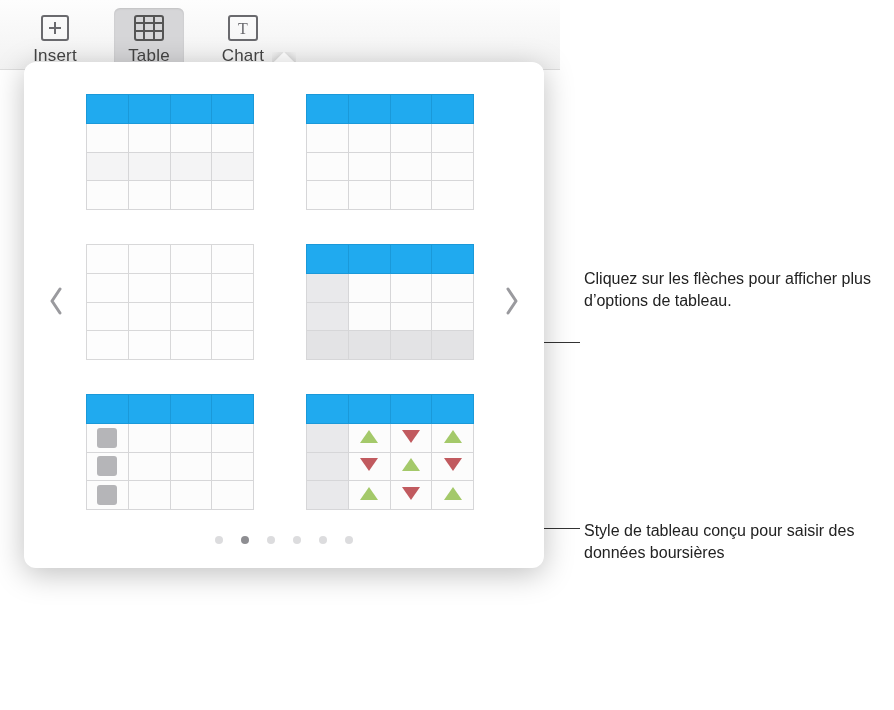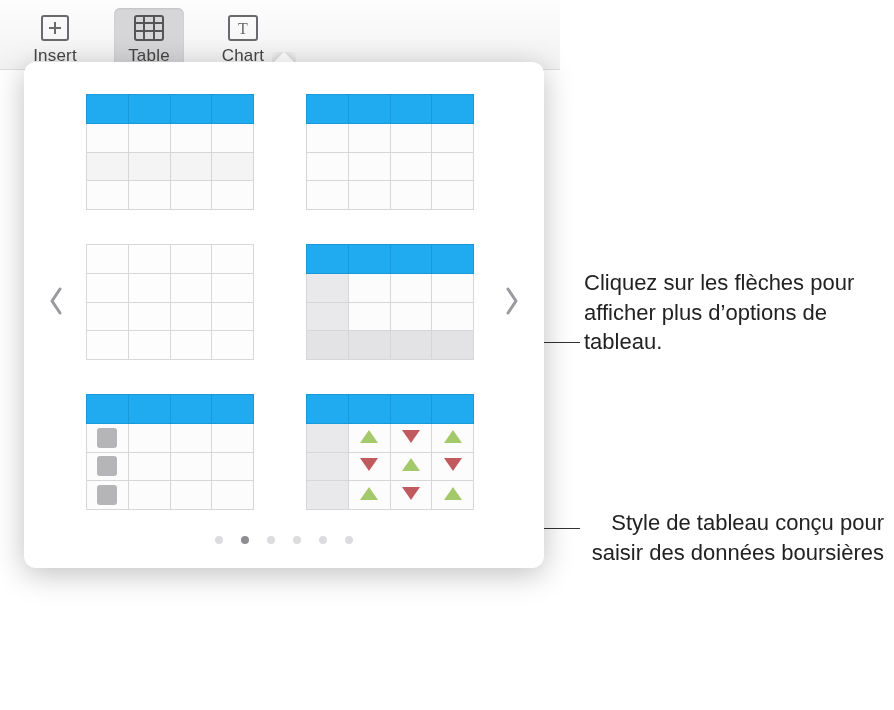--- a/index.html
+++ b/index.html
@@ -186,26 +186,26 @@
       border-radius: 50%;
       background: #dcdcde;
       cursor: pointer;
     }
     .dot.active {
       background: #8e8e92;
     }
     
     .callout {
       position: absolute;
-      font-size: 22px;
+      font-size: 16px;
       line-height: 1.35;
       color: #222;
     }
     .callout-1 { top: 268px; left: 584px; width: 300px; }
-    .callout-2 { top: 508px; left: 584px; width: 300px; text-align: right; }
+    .callout-2 { top: 520px; left: 584px; width: 300px; }
     .lead-line {
       position: absolute;
       height: 1px;
       background: #333;
     }
     .lead-1 { top: 342px; left: 520px; width: 60px; }
     .lead-2 { top: 528px; left: 478px; width: 102px; }
     .clip-right {
       position: absolute;
       top: 0;

